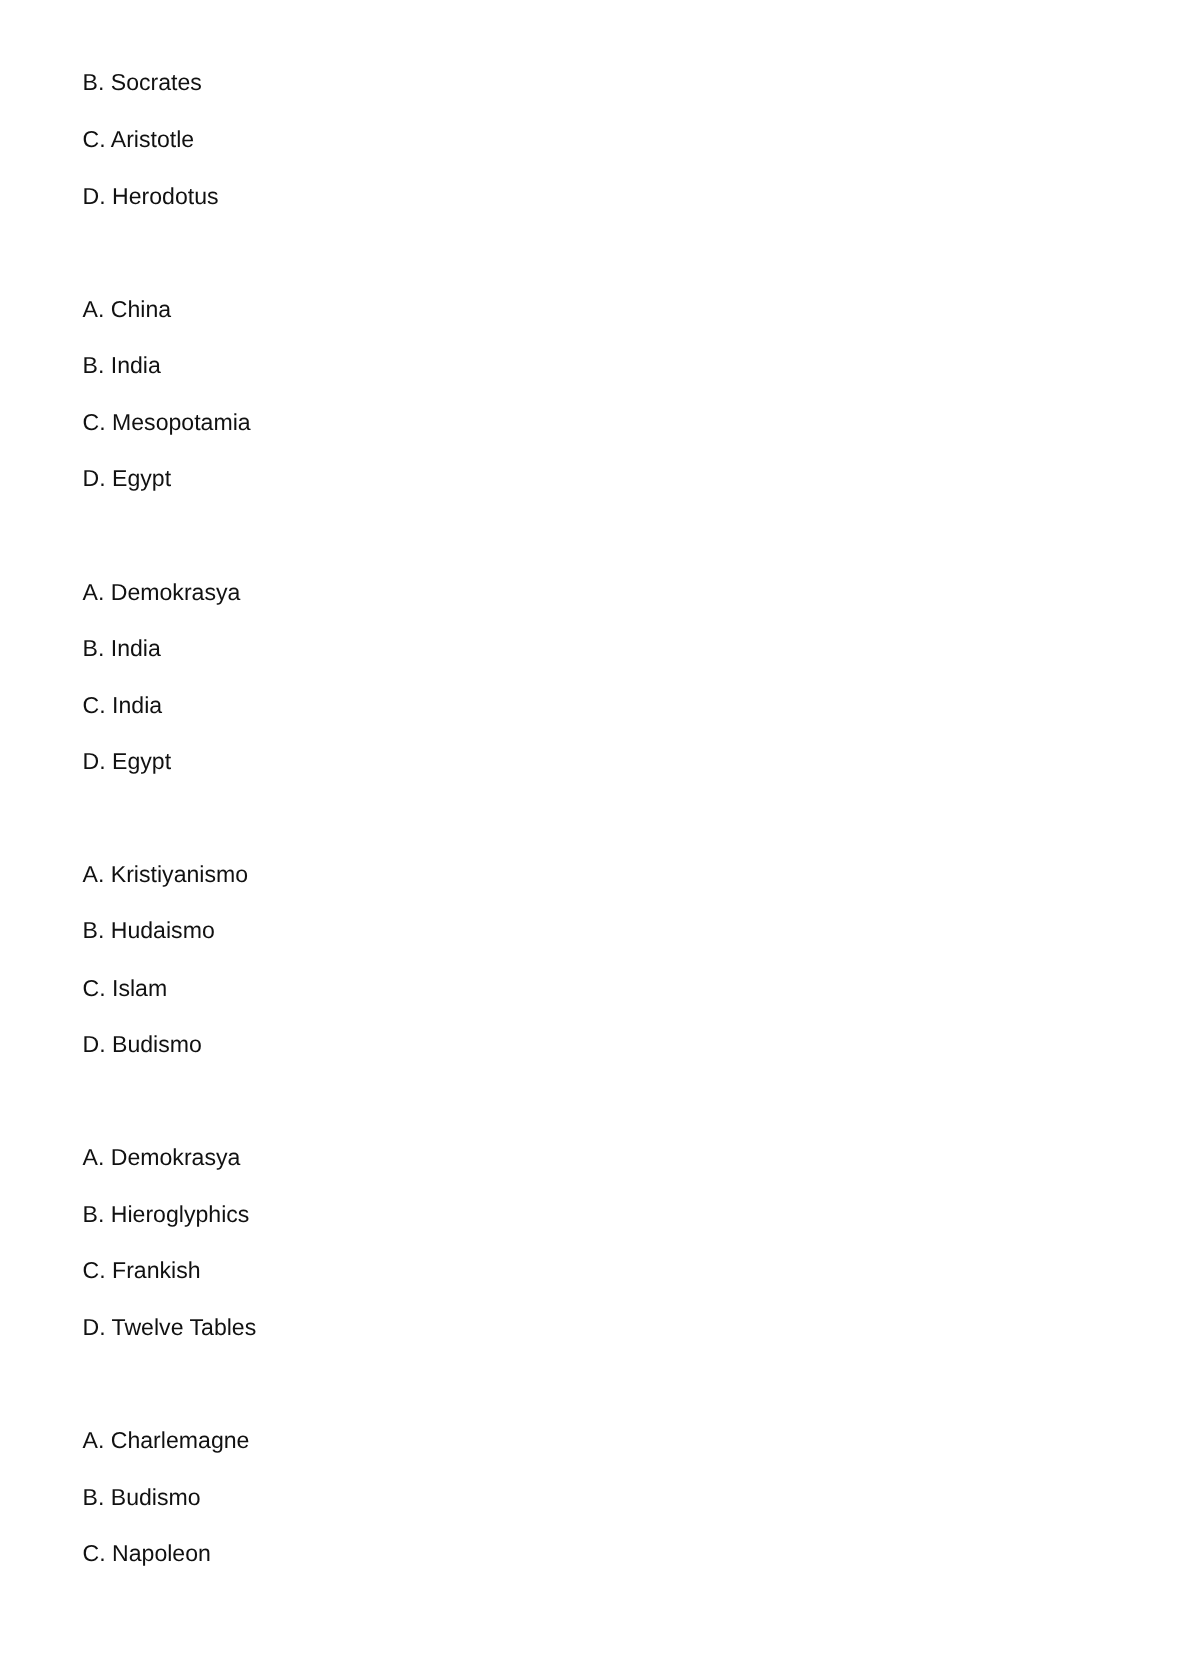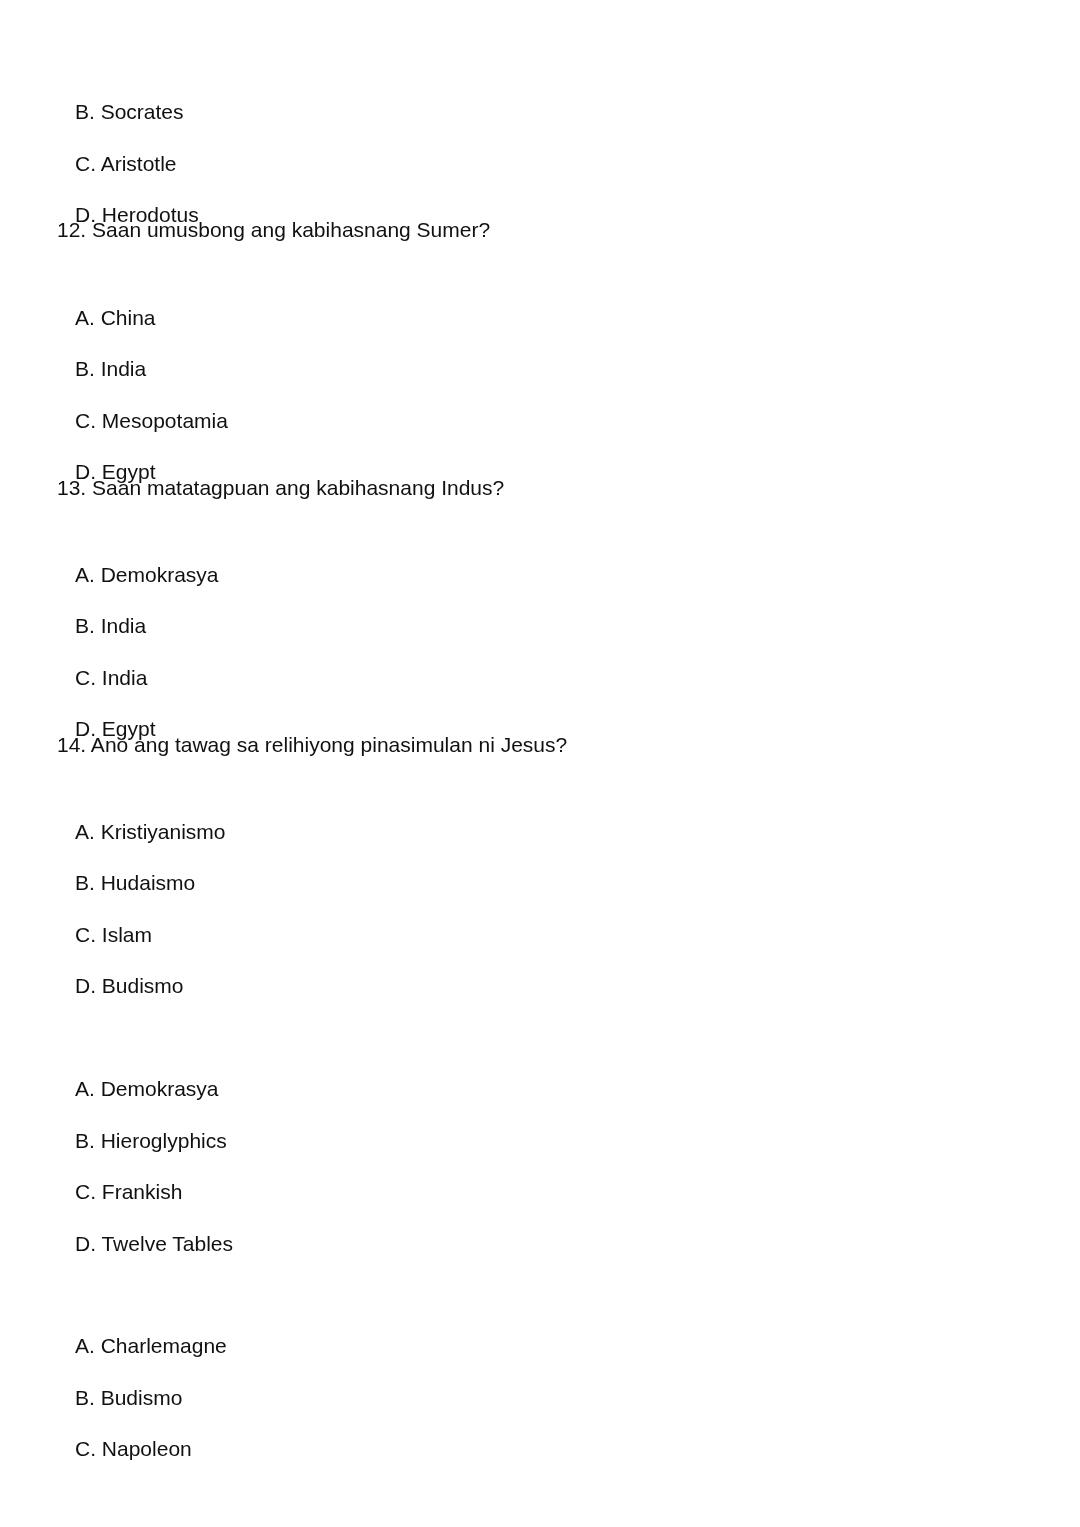--- a/index.html
+++ b/index.html
@@ -22,40 +22,37 @@
       width: 1080px;
       height: 1527px;
     }
     .line {
       position: absolute;
       font-size: 21px;
       line-height: 24px;
       white-space: nowrap;
     }
     .question { left: 57px; }
-    .option { left: 75px; margin-top: 36px; }
+    .option { left: 75px; }
   </style>
 </head>
 <body>
 
 <div class="page">
   <div class="line option" style="top:64px">B. Socrates</div>
   <div class="line option" style="top:116px">C. Aristotle</div>
   <div class="line option" style="top:167px">D. Herodotus</div>
-  <div class="line question" style="top:218px">12. Saan umusbong ang kabihasnang Sumer?</div>
   <div class="line option" style="top:270px">A. China</div>
   <div class="line option" style="top:321px">B. India</div>
   <div class="line option" style="top:373px">C. Mesopotamia</div>
   <div class="line option" style="top:424px">D. Egypt</div>
-  <div class="line question" style="top:476px">13. Saan matatagpuan ang kabihasnang Indus?</div>
   <div class="line option" style="top:527px">A. Demokrasya</div>
   <div class="line option" style="top:578px">B. India</div>
   <div class="line option" style="top:630px">C. India</div>
   <div class="line option" style="top:681px">D. Egypt</div>
-  <div class="line question" style="top:733px">14. Ano ang tawag sa relihiyong pinasimulan ni Jesus?</div>
   <div class="line option" style="top:784px">A. Kristiyanismo</div>
   <div class="line option" style="top:835px">B. Hudaismo</div>
   <div class="line option" style="top:887px">C. Islam</div>
   <div class="line option" style="top:938px">D. Budismo</div>
   <div class="line option" style="top:1041px">A. Demokrasya</div>
   <div class="line option" style="top:1093px">B. Hieroglyphics</div>
   <div class="line option" style="top:1144px">C. Frankish</div>
   <div class="line option" style="top:1196px">D. Twelve Tables</div>
   <div class="line option" style="top:1298px">A. Charlemagne</div>
   <div class="line option" style="top:1350px">B. Budismo</div>

